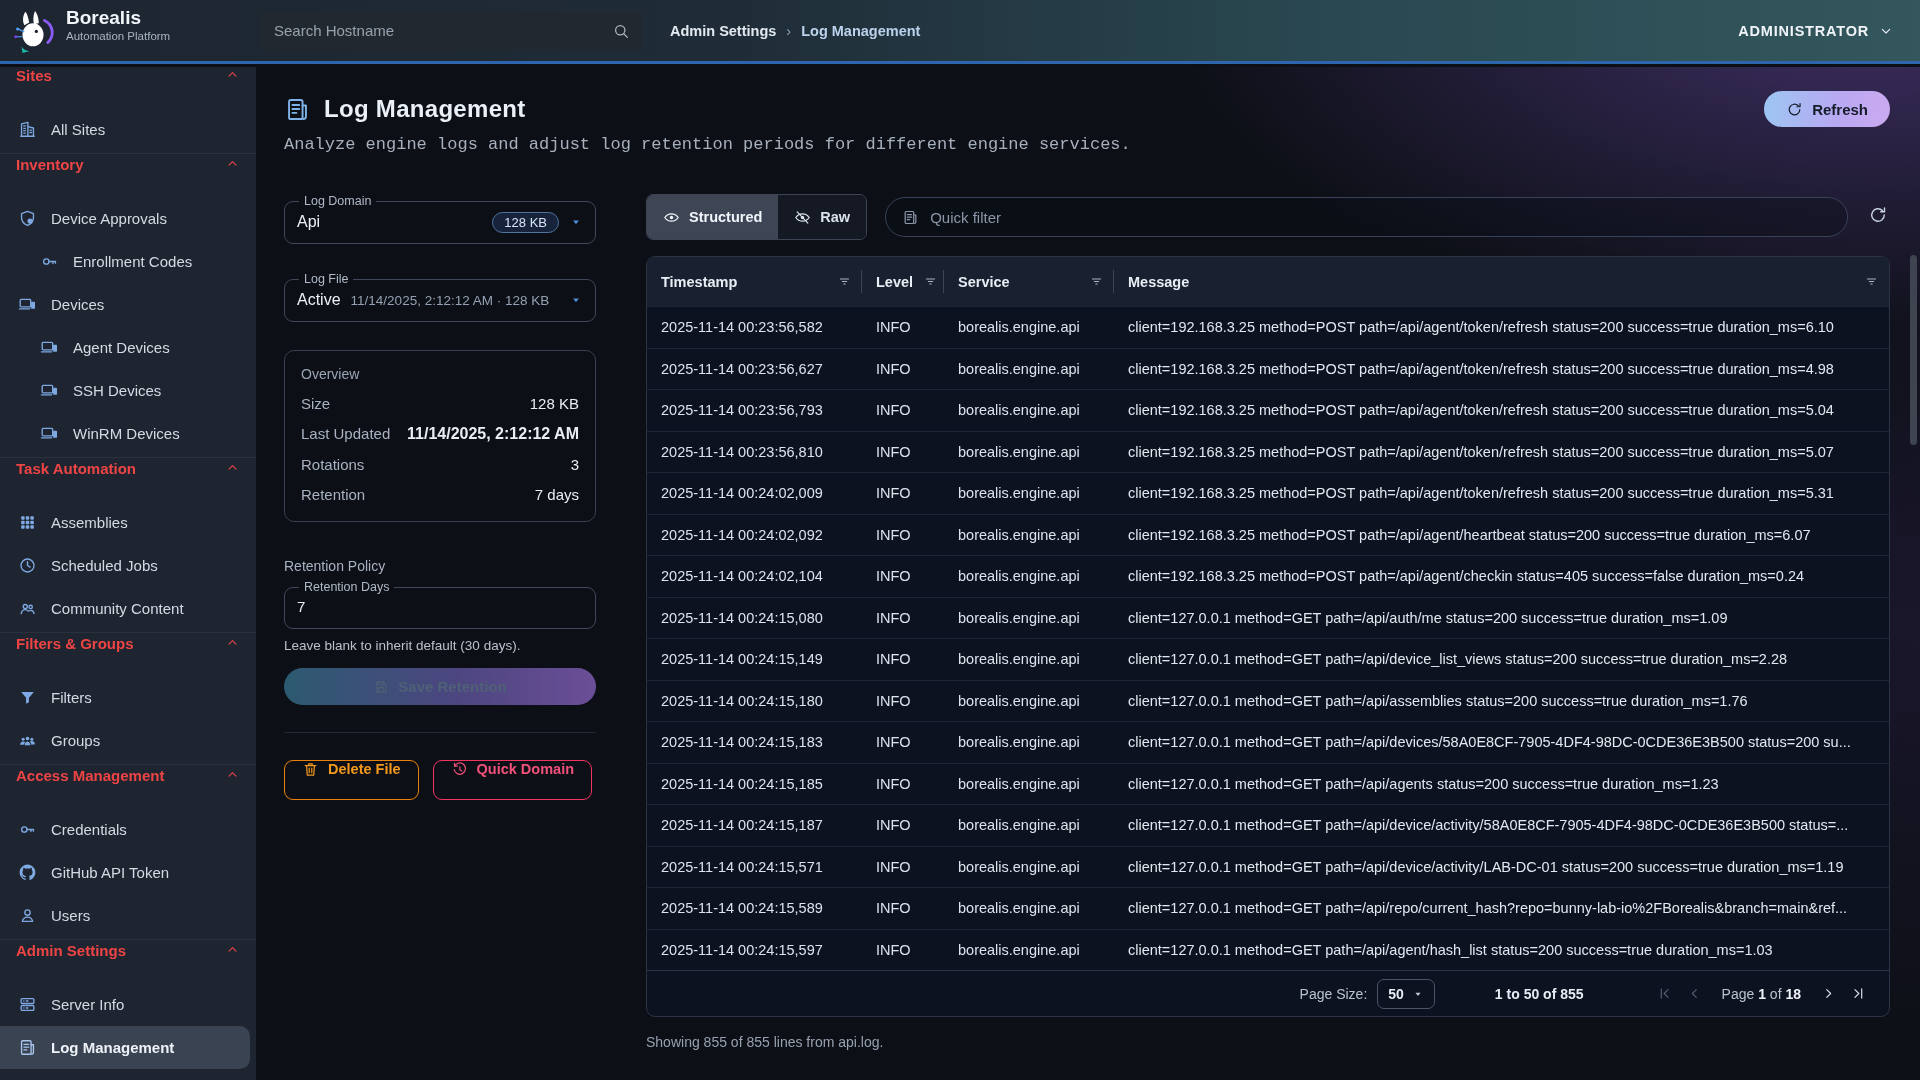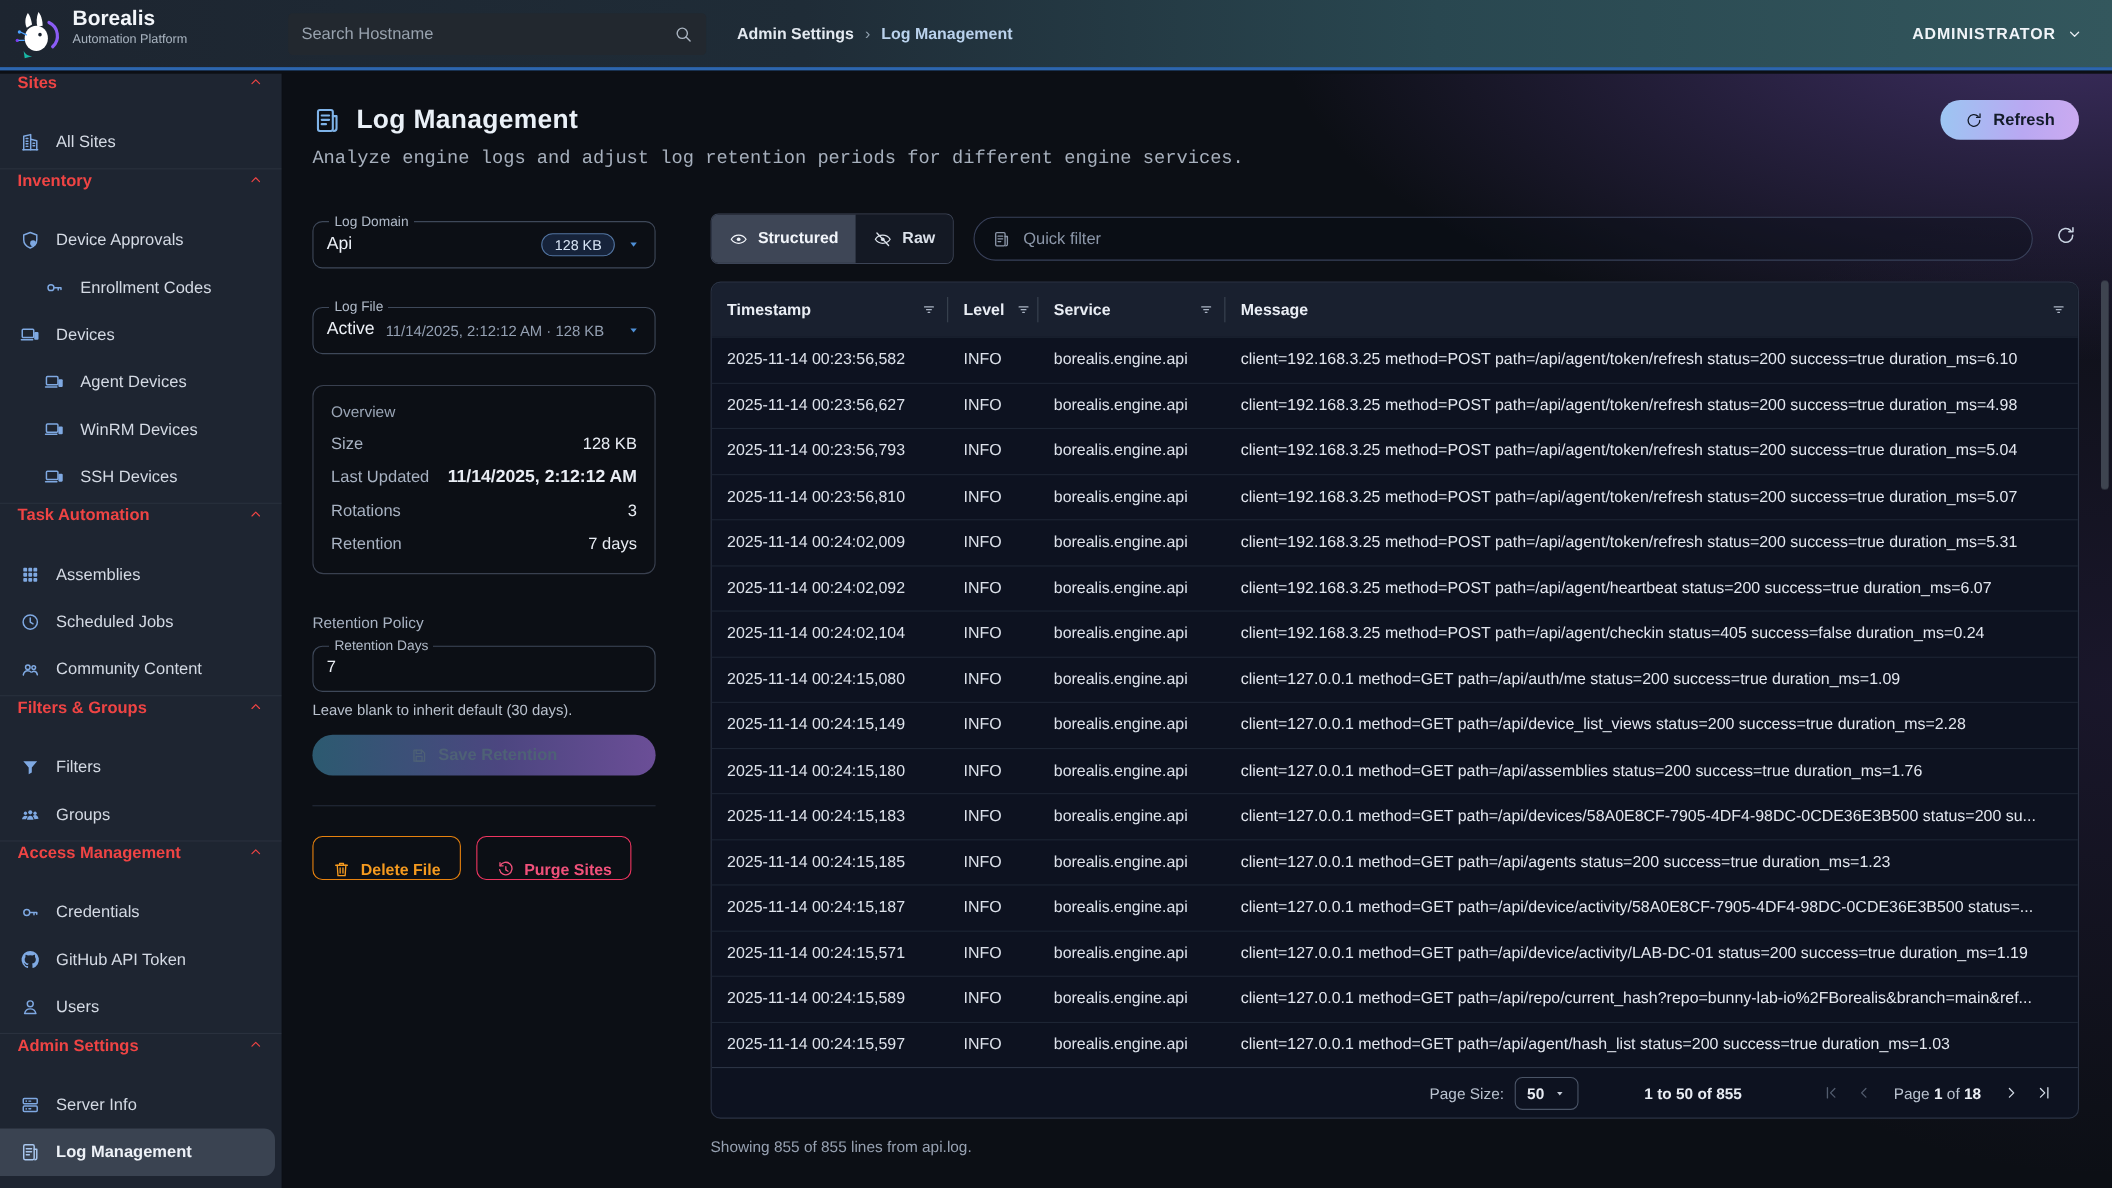--- a/index.html
+++ b/index.html
@@ -83,21 +83,21 @@
   fieldset.input-field input { width:100%; background:transparent; border:none; outline:none; color:#edf1f7;
     font-size:15px; font-family:inherit; padding:2px 0 4px; }
   .hint { font-size:13.5px; color:#b9c1cd; margin-top:9px; }
   .save-btn { margin-top:15px; width:100%; height:37px; border:none; border-radius:19px;
     background:linear-gradient(90deg,#2c5a70 0%,#4c4680 55%,#6b4e97 100%);
     display:flex; align-items:center; justify-content:center; gap:9px;
     color:#4e6176; font-weight:700; font-size:15px; font-family:inherit; cursor:default; }
   .save-btn .icon { font-size:16px; }
   .divider-h { height:1px; background:#242b38; margin-top:27px; }
   .danger-row { display:flex; gap:14px; margin-top:27px; }
-  .btn-outline { height:40px; border-radius:9px; display:flex; align-items:flex-end; gap:9px; padding:0 17px;
+  .btn-outline { height:40px; border-radius:9px; display:flex; align-items:flex-start; gap:9px; padding:0 17px;
     font-weight:700; font-size:14.5px; background:transparent; cursor:pointer; font-family:inherit; }
   .btn-outline .icon { font-size:17px; }
   .btn-delete { border:1.6px solid #e8820e; color:#f59a1f; }
   .btn-purge { border:1.6px solid #ef3560; color:#f2517b; }
 
   
   .right-col { flex:1; min-width:0; }
   .toolbar { display:flex; align-items:center; gap:18px; }
   .toggle { display:flex; border:1px solid #3c4456; border-radius:7px; overflow:hidden; flex:none; }
   .tg { height:44px; display:flex; align-items:center; gap:9px; padding:0 16px; font-size:14.5px;
@@ -253,31 +253,31 @@
       <span>Agent Devices</span>
     </div>
     <div class="sb-item indent">
       <span class="icon">
         <svg viewBox="0 0 24 24" fill="none" stroke="currentColor" stroke-width="1.7" stroke-linecap="round" stroke-linejoin="round">
           <rect x="2.8" y="5.5" width="13.2" height="9.5" rx="1.2"></rect>
           <path d="M1.8 17.5h13"></path>
           <rect x="16.5" y="8.5" width="5" height="9" rx="1.2" fill="currentColor" stroke="none"></rect>
         </svg>
       </span>
-      <span>WinRM Devices</span>
+      <span>SSH Devices</span>
     </div>
     <div class="sb-item indent">
       <span class="icon">
         <svg viewBox="0 0 24 24" fill="none" stroke="currentColor" stroke-width="1.7" stroke-linecap="round" stroke-linejoin="round">
           <rect x="2.8" y="5.5" width="13.2" height="9.5" rx="1.2"></rect>
           <path d="M1.8 17.5h13"></path>
           <rect x="16.5" y="8.5" width="5" height="9" rx="1.2" fill="currentColor" stroke="none"></rect>
         </svg>
       </span>
-      <span>SSH Devices</span>
+      <span>WinRM Devices</span>
     </div>
     <div class="sb-divider"></div>
     <div class="sb-section">
       <span>Task Automation</span>
       <span class="icon">
         <svg viewBox="0 0 24 24" fill="none" stroke="currentColor" stroke-width="1.7" stroke-linecap="round" stroke-linejoin="round">
           <path d="M6.5 14.5L12 9l5.5 5.5"></path>
         </svg>
       </span>
     </div>
@@ -526,21 +526,21 @@
           <span>Delete File</span>
         </button>
         <button class="btn-outline btn-purge">
           <span class="icon">
               <svg viewBox="0 0 24 24" fill="none" stroke="currentColor" stroke-width="1.7" stroke-linecap="round" stroke-linejoin="round">
                 <path d="M5.2 7.2A8 8 0 1 1 4.5 12"></path>
                 <path d="M5 3.2v4h4"></path>
                 <path d="M12.5 8.3v4.2l2.8 1.7"></path>
               </svg>
             </span>
-          <span>Purge Sites</span>
+          <span>Quick Domain</span>
         </button>
       </div>
     </div>
 
     <div class="right-col">
       <div class="toolbar">
         <div class="toggle">
           <div class="tg tg-sel">
             <span class="icon">
                 <svg viewBox="0 0 24 24" fill="none" stroke="currentColor" stroke-width="1.7" stroke-linecap="round" stroke-linejoin="round">

